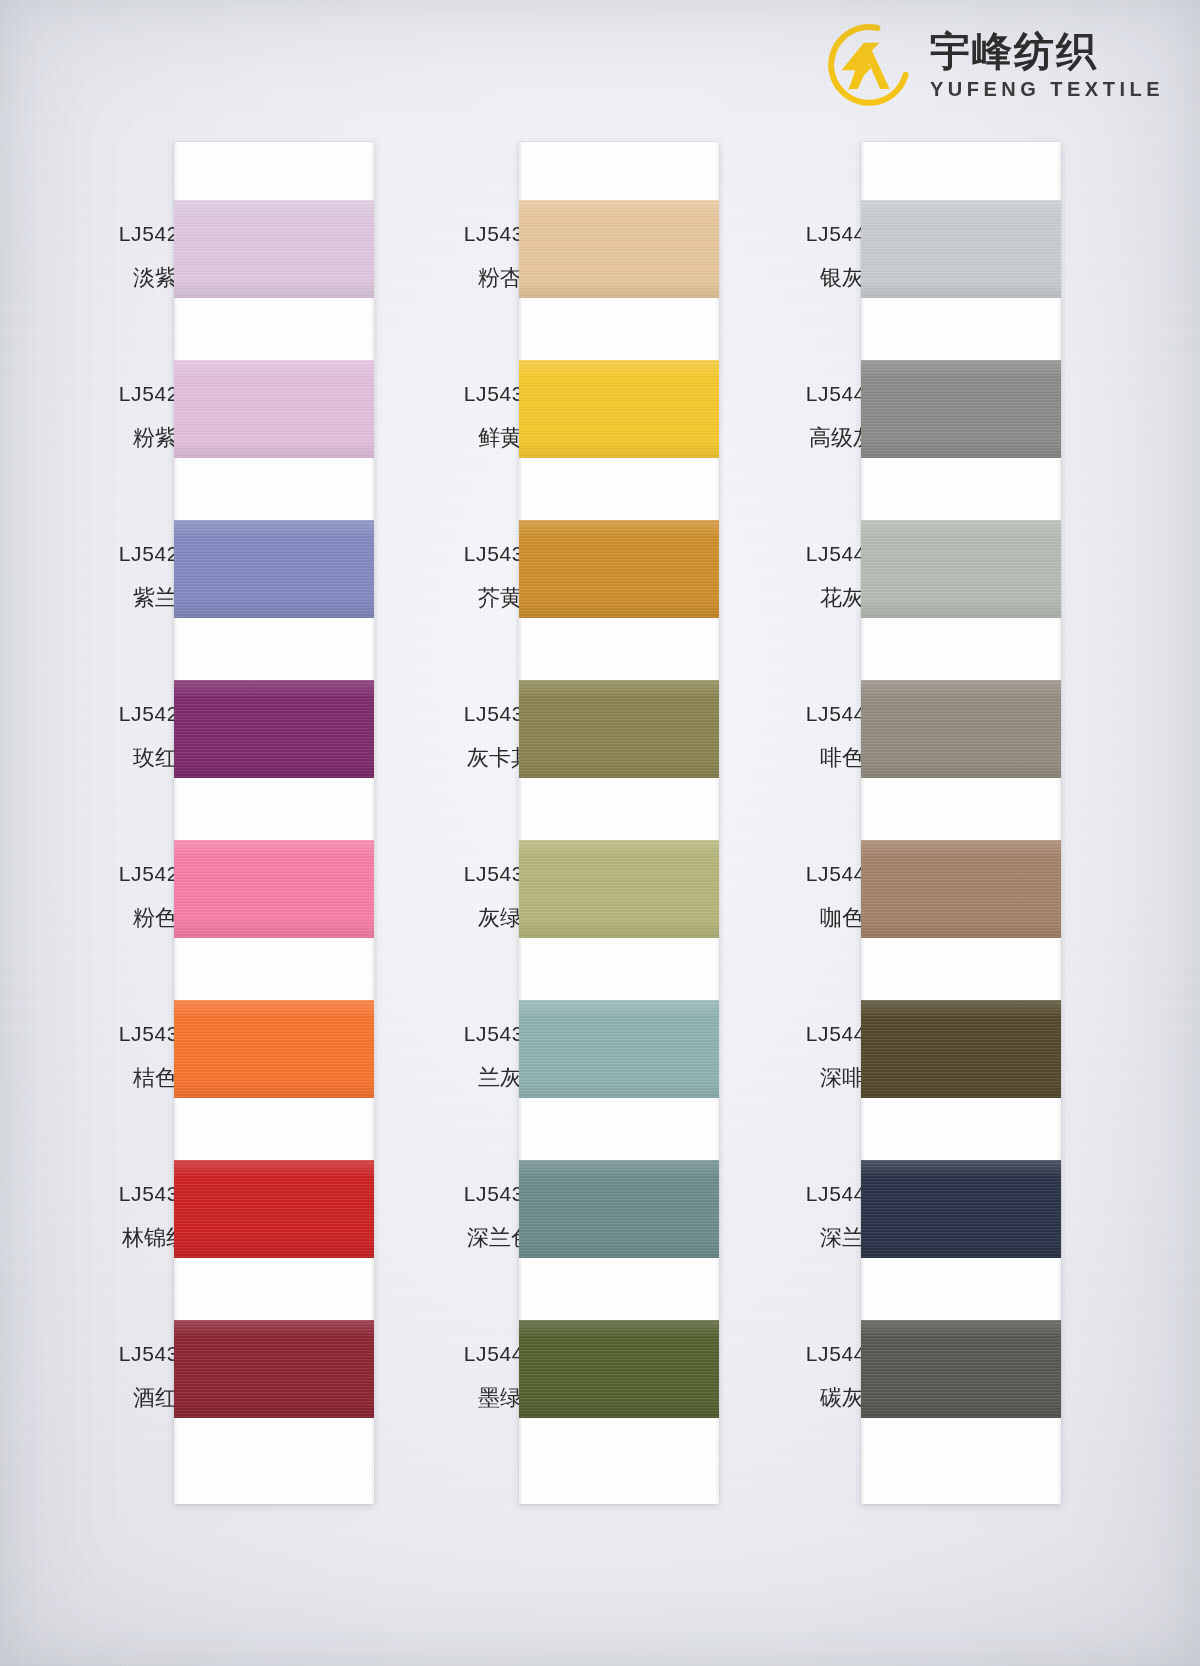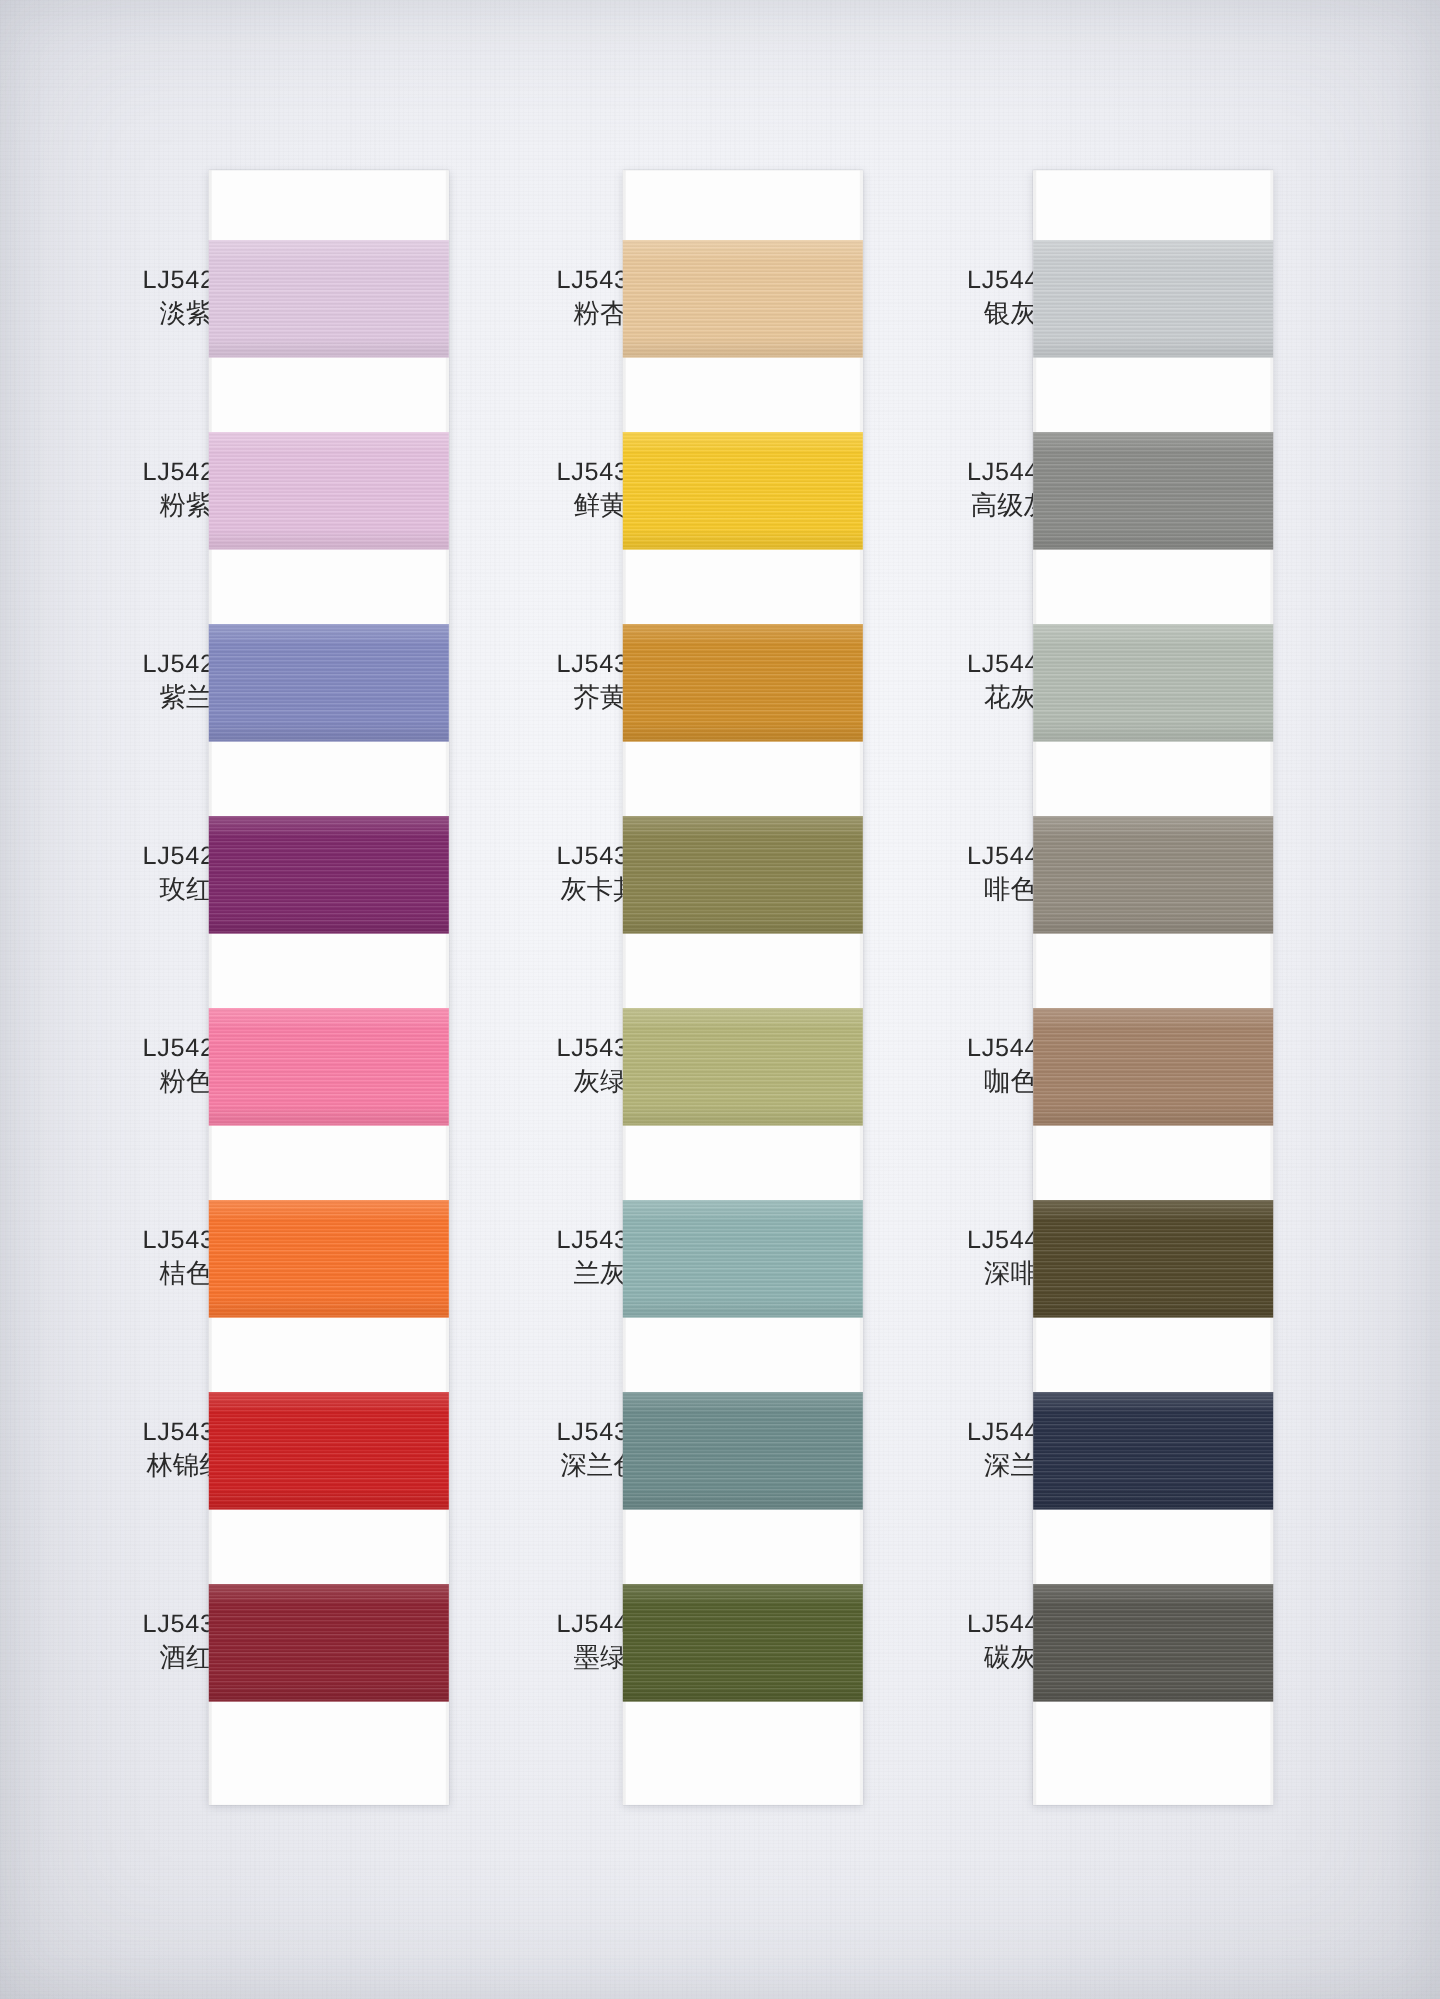--- a/index.html
+++ b/index.html
@@ -105,32 +105,45 @@
     color:#2a2a2a;
     line-height:1.28;
     user-select:none;
   }
   .label .code{
     font-family:"Liberation Sans",sans-serif;
     font-size:21px; letter-spacing:.6px; display:block;
   }
   .label .name{
     font-family:"DejaVu Sans",sans-serif;
-    font-size:22px; display:block; margin-top:0;
+    font-size:22px; display:block; margin-top:16px;
   }
   #col-1 .label{ left:-104px; }
   #col-2 .label{ left:-104px; }
   #col-3 .label{ left:-104px; }
 </style>
 </head>
 <body>
 
 <div id="page">
   <div id="paper-grain"></div>
 
+  <div id="brand">
+    <div class="logo-mark">
+      <svg viewBox="0 0 100 100" width="86" height="86" aria-hidden="true">
+        <path d="M50 6 A44 44 0 1 1 49.9 6" fill="none" stroke="#F5C518" stroke-width="7" stroke-linecap="round" stroke-dasharray="205 72" transform="rotate(105 50 50)"></path>
+        <path d="M50 26 L74 78 L63 78 L50 48 L37 78 L26 78 Z" fill="#F5C518"></path>
+        <path d="M44 24 L62 24 L38 50 L56 50 L26 80 L34 56 L18 56 Z" fill="#F5C518"></path>
+      </svg>
+    </div>
+    <div class="brand-text">
+      <span class="brand-cn">宇峰纺织</span>
+      <span class="brand-en">YUFENG TEXTILE</span>
+    </div>
+  </div>
 
   <div class="column" id="col-1">
       <div class="label" style="top: 79px;">
         <span class="code">LJ5425</span>
         <span class="name">淡紫</span>
       </div>
       <div class="label" style="top: 239px;">
         <span class="code">LJ5426</span>
         <span class="name">粉紫</span>
       </div>

